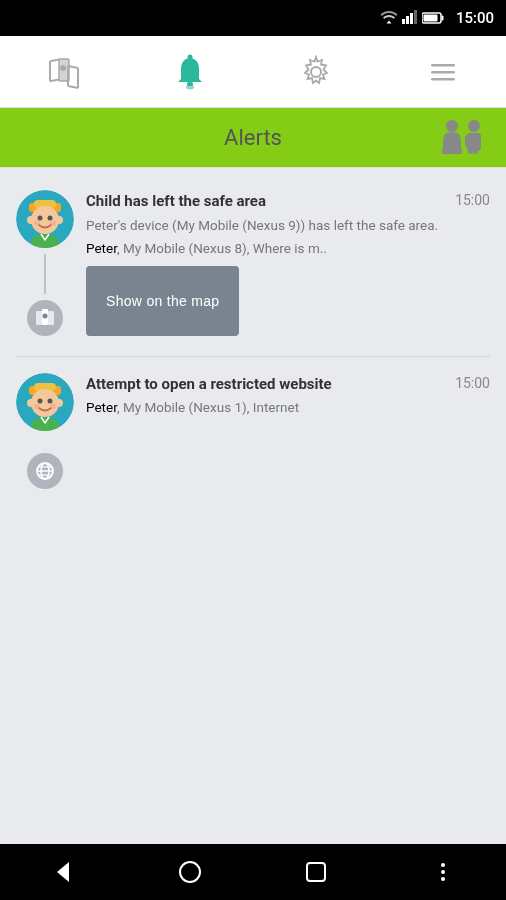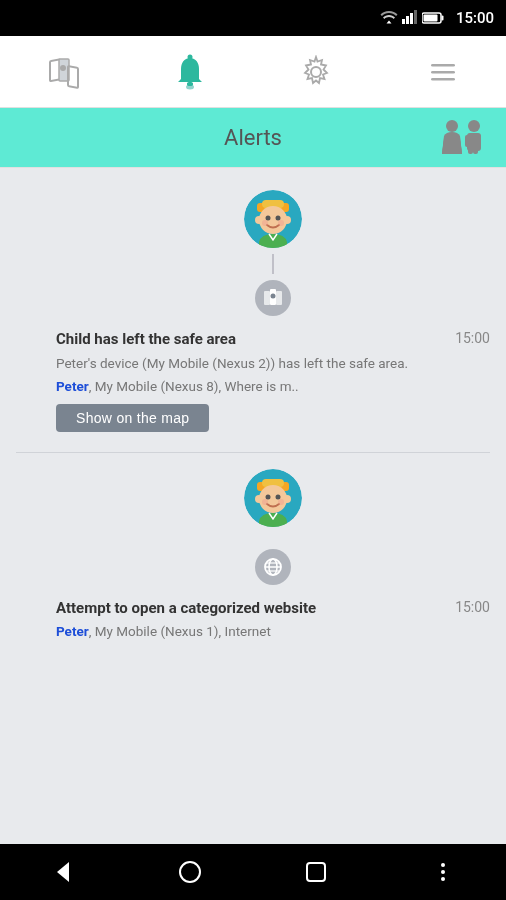--- a/index.html
+++ b/index.html
@@ -54,21 +54,21 @@
       display: flex;
       align-items: center;
       justify-content: center;
       width: 60px;
       height: 60px;
       cursor: pointer;
     }
 
     
     .page-header {
-      background: #5eead4;
+      background: #84cc16;
       height: 60px;
       display: flex;
       align-items: center;
       justify-content: center;
       position: relative;
       border-bottom: 1px solid #e0e0e0;
       flex-shrink: 0;
     }
 
     .page-title {
@@ -90,24 +90,22 @@
       background: #e8eaed;
       overflow-y: auto;
       padding: 10px 0;
     }
 
     
     .alert-item {
       background: transparent;
       padding: 12px 16px 16px 16px;
       display: flex;
-      flex-direction: column;
       gap: 12px;
       position: relative;
-      margin-left: 40px;
     }
 
     .alert-left {
       display: flex;
       flex-direction: column;
       align-items: center;
       gap: 6px;
       flex-shrink: 0;
     }
 
@@ -170,30 +168,30 @@
       margin-bottom: 6px;
     }
 
     .alert-meta {
       font-size: 13.5px;
       color: #777;
       margin-bottom: 10px;
     }
 
     .alert-meta strong {
-      color: #1d4ed8;
-      font-weight: 700;
+      color: #000000;
+      font-weight: 400;
     }
 
     .show-map-btn {
       background: #7a8490;
       color: #fff;
       border: none;
       border-radius: 4px;
-      padding: 6px 20px;
+      padding: 27px 20px;
       font-size: 14px;
       cursor: pointer;
       font-weight: 500;
       letter-spacing: 0.3px;
     }
 
     .divider {
       height: 1px;
       background: #d0d3d8;
       margin: 4px 16px;
@@ -353,21 +351,21 @@
           <circle cx="11" cy="9" r="2.5" fill="#7a8490"></circle>
         </svg>
       </div>
     </div>
 
     <div class="alert-right">
       <div class="alert-header-row">
         <span class="alert-title">Child has left the safe area</span>
         <span class="alert-time">15:00</span>
       </div>
-      <p class="alert-body">Peter's device (My Mobile (Nexus 2)) has left the safe area.</p>
+      <p class="alert-body">Peter's device (My Mobile (Nexus 9)) has left the safe area.</p>
       <p class="alert-meta">
         <strong>Peter</strong><span>, My Mobile (Nexus 8), Where is m..</span>
       </p>
       <button class="show-map-btn">Show on the map</button>
     </div>
   </div>
 
   <div class="divider"></div>
 
   <div class="alert-item">
@@ -400,21 +398,21 @@
           <ellipse cx="11" cy="11" rx="4" ry="8" stroke="white" stroke-width="1.5" fill="none"></ellipse>
           <line x1="3" y1="11" x2="19" y2="11" stroke="white" stroke-width="1.5"></line>
           <line x1="4.5" y1="7" x2="17.5" y2="7" stroke="white" stroke-width="1.2"></line>
           <line x1="4.5" y1="15" x2="17.5" y2="15" stroke="white" stroke-width="1.2"></line>
         </svg>
       </div>
     </div>
 
     <div class="alert-right">
       <div class="alert-header-row">
-        <span class="alert-title">Attempt to open a categorized website</span>
+        <span class="alert-title">Attempt to open a restricted website</span>
         <span class="alert-time">15:00</span>
       </div>
       <p class="alert-meta">
         <strong>Peter</strong><span>, My Mobile (Nexus 1), Internet</span>
       </p>
     </div>
   </div>
 
 </div>
 

